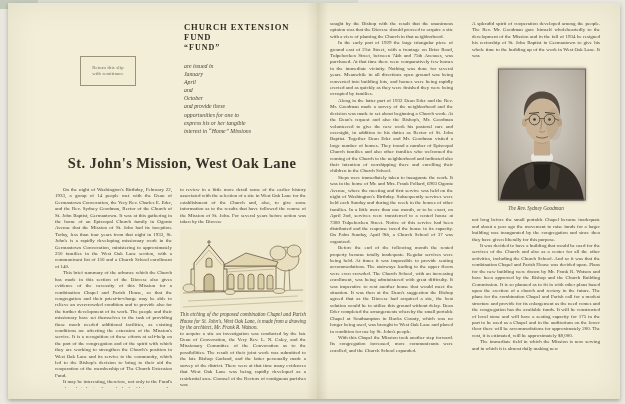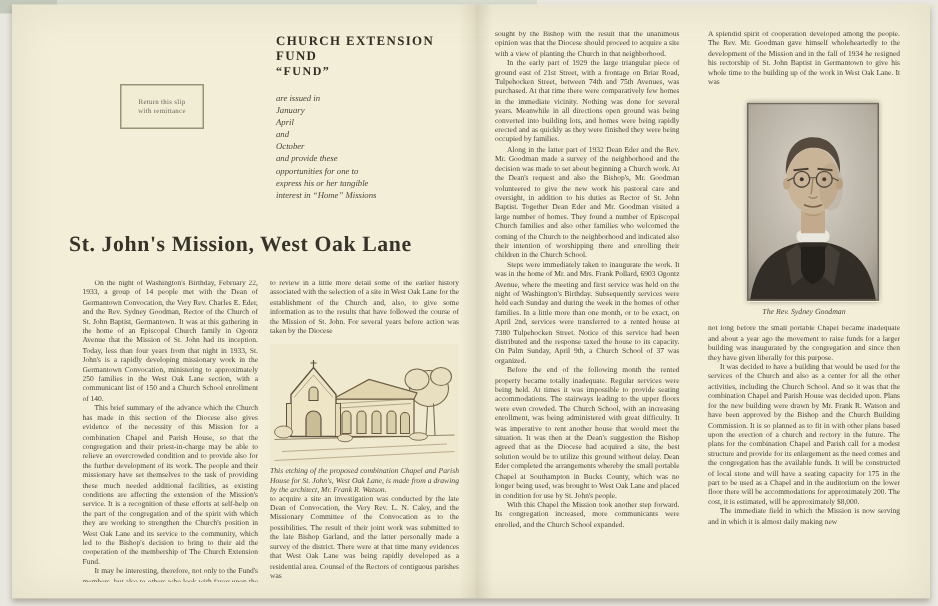--- a/index.html
+++ b/index.html
@@ -26,21 +26,21 @@
     display:flex;flex-direction:column;align-items:center;justify-content:center;
     font-size:4.6px;line-height:6px;color:#6b655a;letter-spacing:.2px;
   }
   .fund{
     position:absolute;left:176px;top:19px;width:128px;color:#332d25;
   }
   .fund .f1{font-size:8.6px;font-weight:bold;letter-spacing:.9px;line-height:10px;}
   .fund .f2{font-size:8px;font-weight:bold;letter-spacing:1px;line-height:10px;margin-top:1px;}
   .fund .flines{margin-top:9px;font-style:italic;font-size:5.8px;line-height:8.1px;color:#4a443a;}
   .headline{
-    position:absolute;left:38px;top:152px;width:272px;
+    position:absolute;left:38px;top:152px;width:272px;text-align:center;
     font-size:14.5px;font-weight:600;letter-spacing:.4px;color:#37322a;
   }
   .col{position:absolute;color:#46413a;font-size:5px;line-height:6.4px;text-align:justify;overflow:hidden;}
   .col p{margin:0;text-indent:8px;}
   .col p.noindent{text-indent:0;}
   .lcol1{left:47px;top:184px;width:117px;height:201px;}
   .lcol2{left:172px;top:184px;width:126px;height:203px;}
   .rcol1{left:322px;top:18px;width:123px;height:374px;}
   .rcol2{left:464px;top:18px;width:128px;height:376px;}
   .etching{display:block;width:126px;height:82px;margin-top:4px;}

